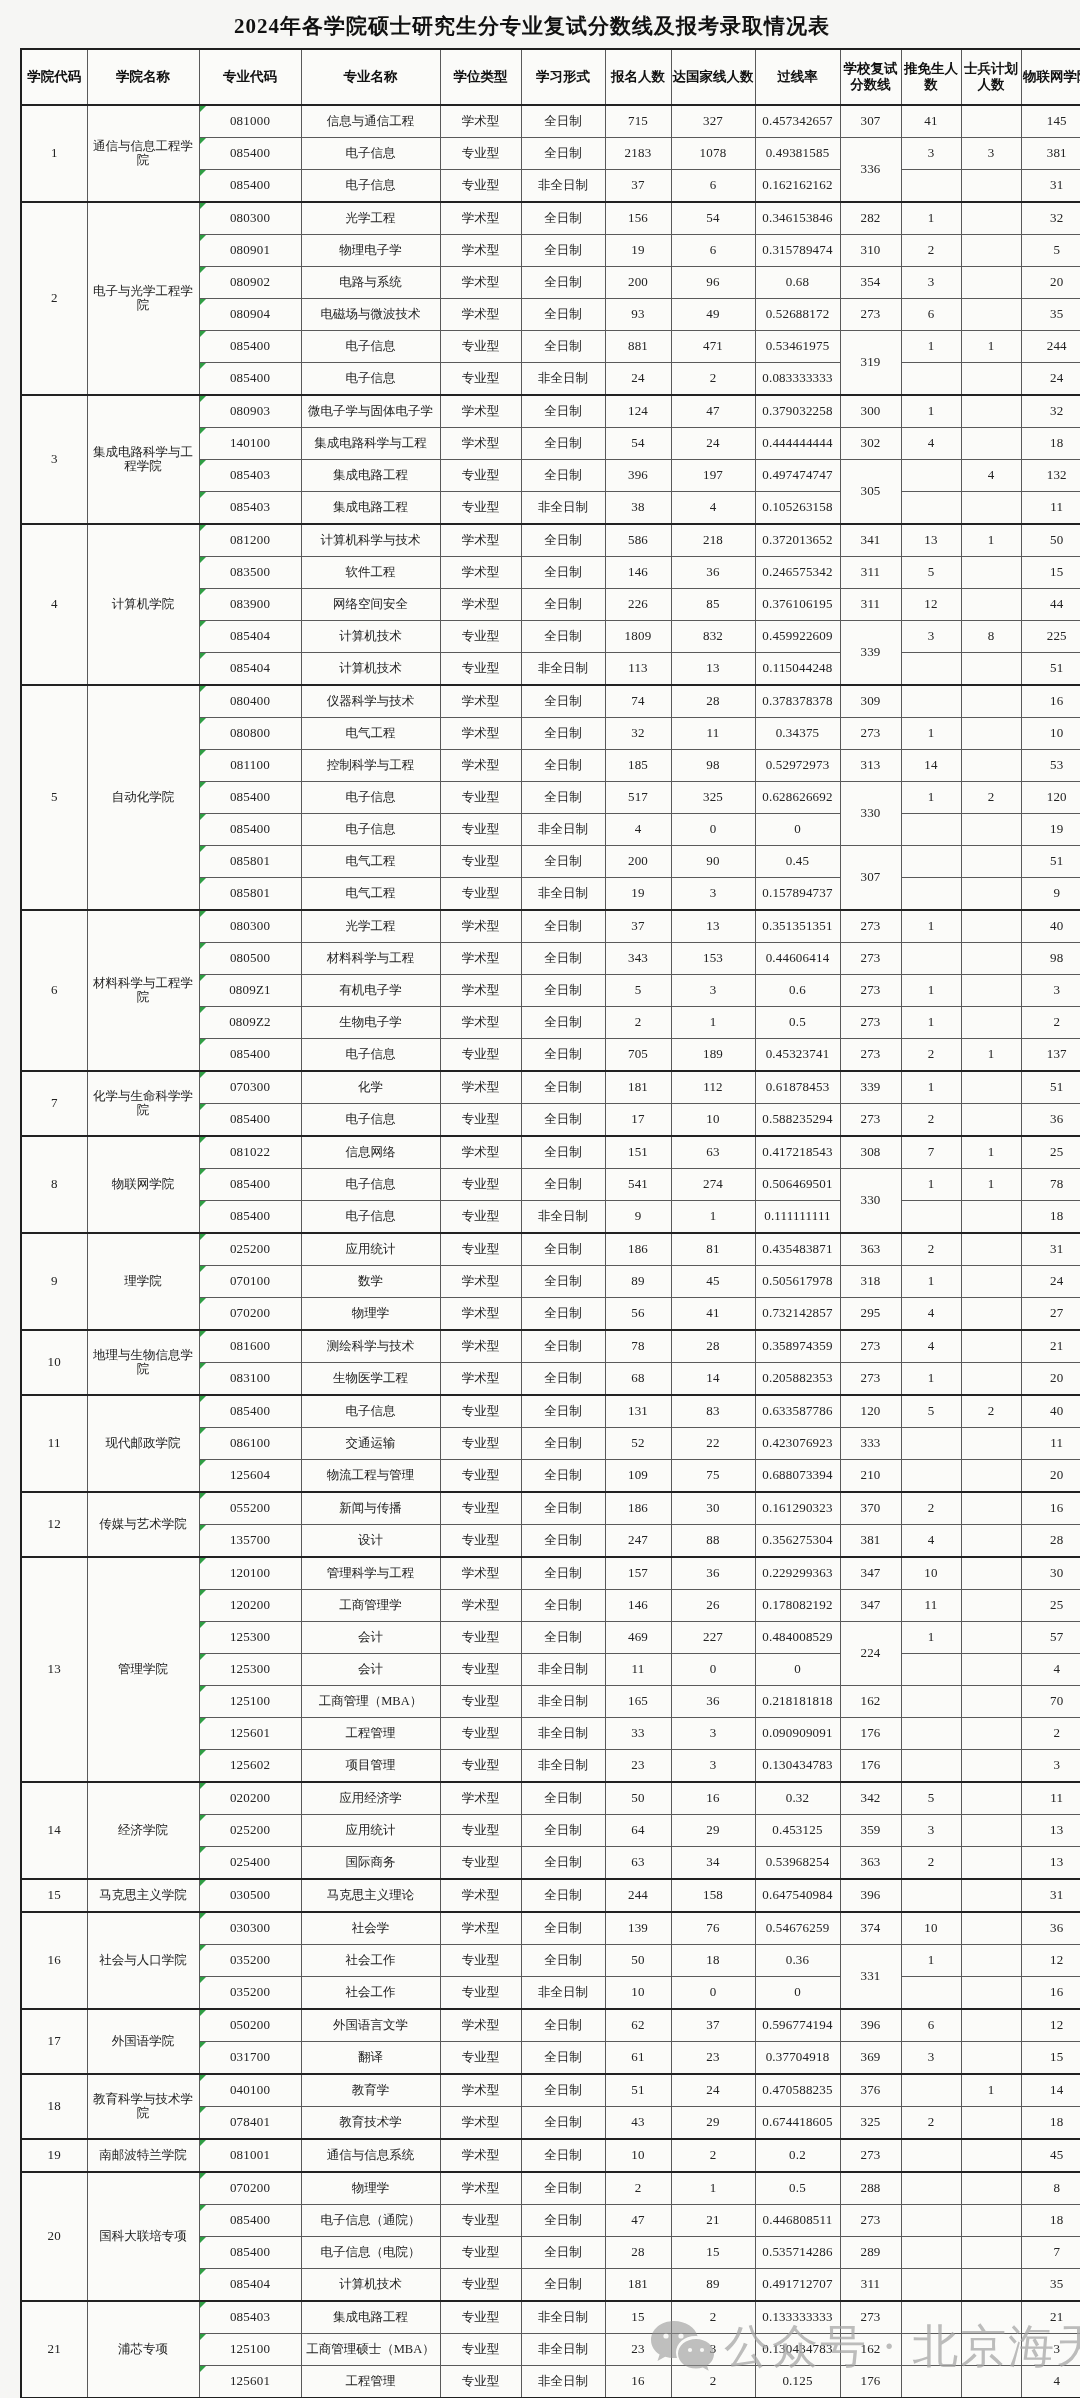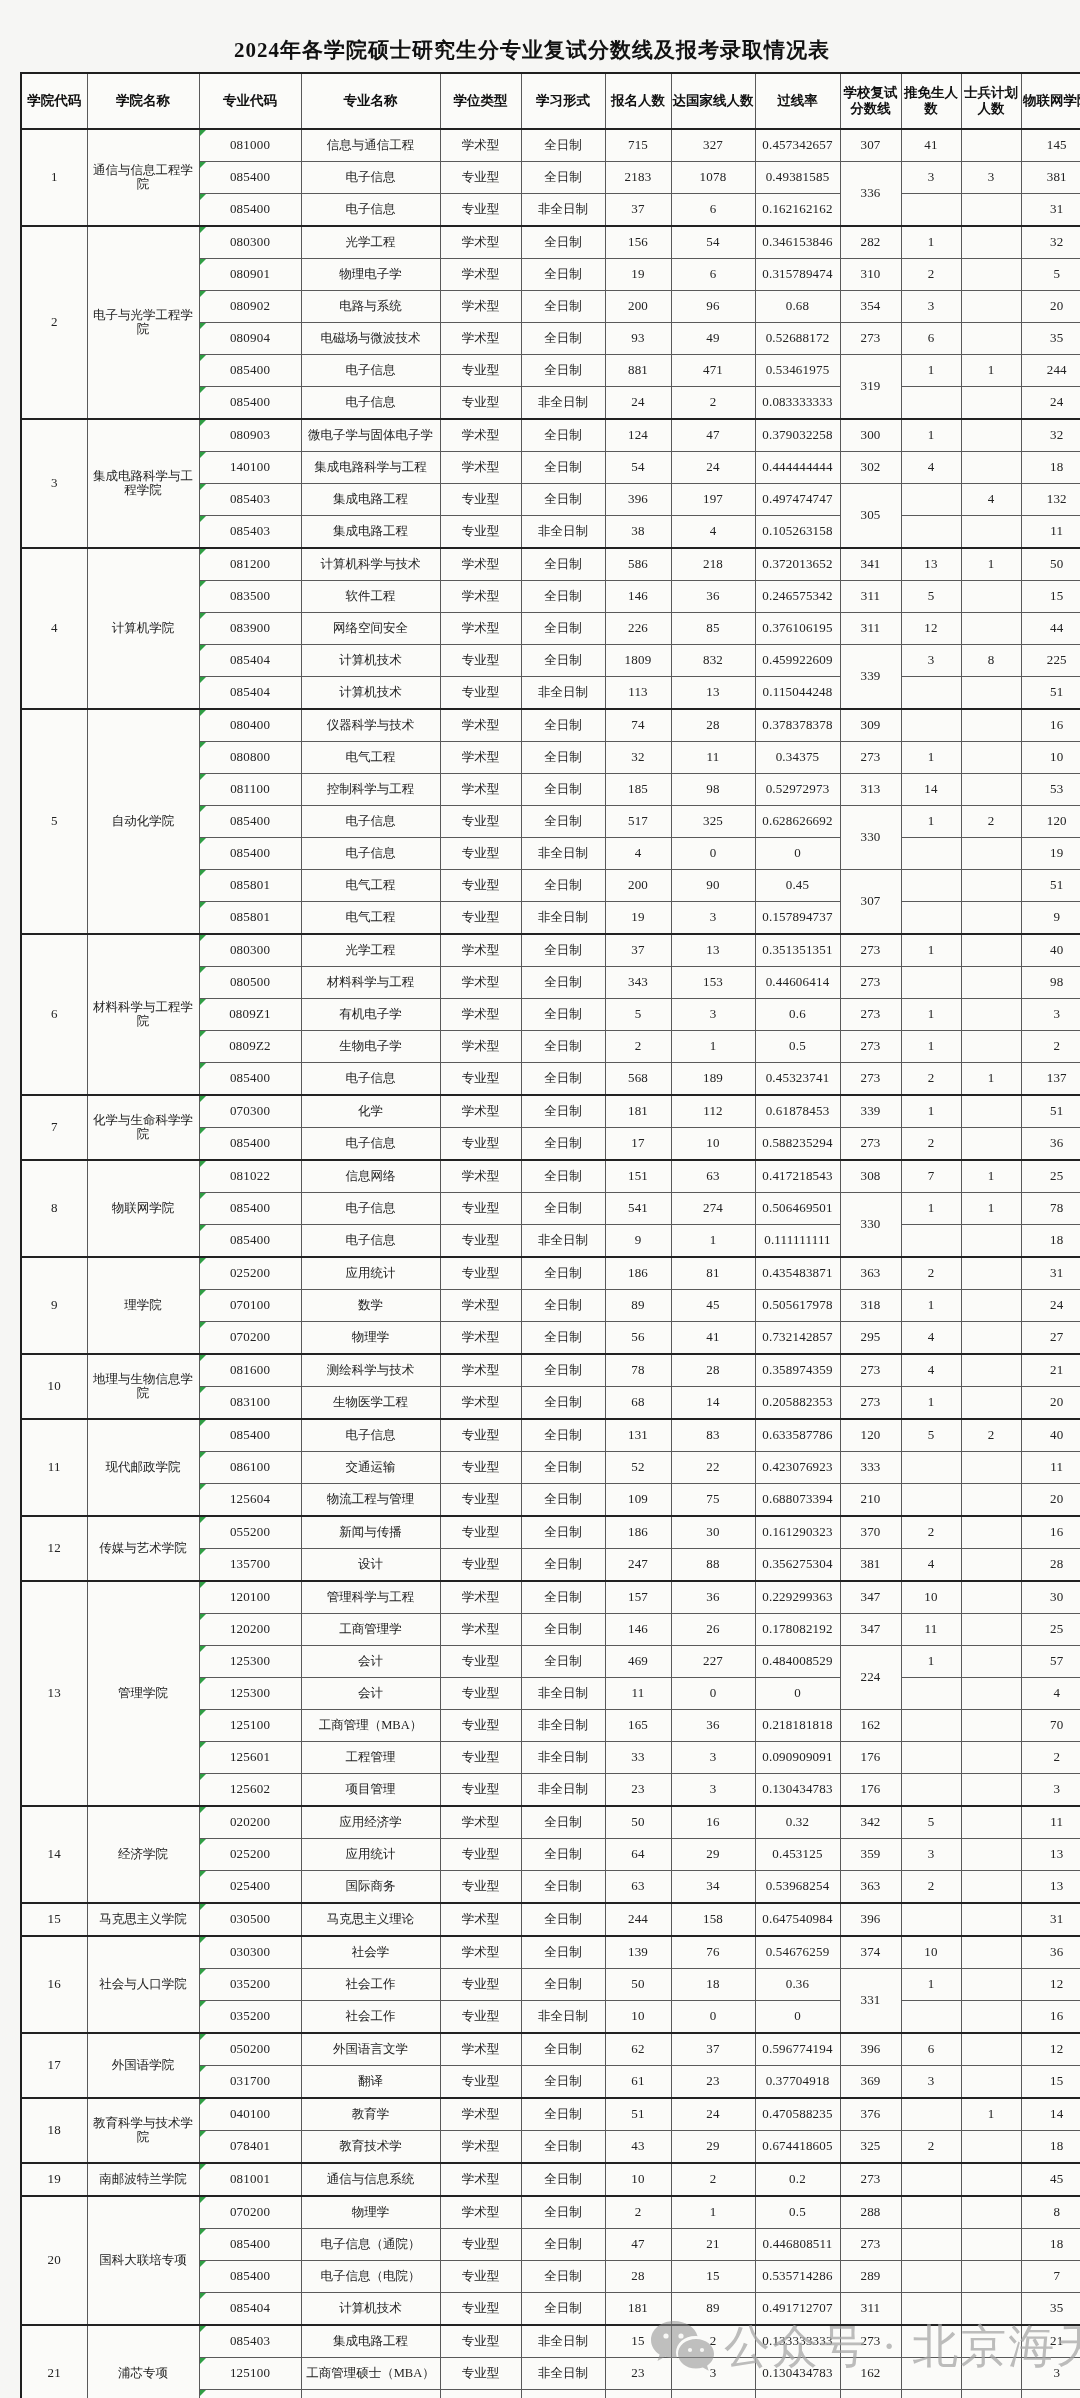--- a/index.html
+++ b/index.html
@@ -1,19 +1,19 @@
 <!DOCTYPE html>
 <html><head>
 <meta charset="utf-8">
 <style>
   html,body{margin:0;padding:0;background:#f3f3f1;}
   .page{position:relative;width:1080px;height:2398px;background:#f6f6f4;overflow:hidden;
         font-family:"Liberation Serif","DejaVu Serif",serif;color:#1c1c1c;}
   .title{width:100%;box-sizing:border-box;padding:12px 16px 8px 0;text-align:center;
-         font-size:21px;font-weight:bold;letter-spacing:1px;color:#111;margin-top:24px;}
+         font-size:21px;font-weight:bold;letter-spacing:1px;color:#111;}
   table.main{border-collapse:collapse;width:1072px;margin:0 20px;table-layout:fixed;
              background:#fbfbf9;border:2px solid #1f1f1f;}
   col.c1{width:66px}col.c2{width:112px}col.c3{width:102px}col.c4{width:139px}
   col.c5{width:81px}col.c6{width:84px}col.c7{width:66px}col.c8{width:84px}
   col.c9{width:85px}col.c10{width:61px}col.c11{width:60px}col.c12{width:60px}col.c13{width:72px}
   th,td{border:1px solid #5a5a5a;text-align:center;vertical-align:middle;
         padding:1px 2px;overflow:hidden;}
   thead th{font-size:13.5px;font-weight:bold;height:50px;line-height:1.15;
            border-bottom:1.5px solid #2a2a2a;color:#111;padding:2px 1px;}
   tbody td{height:29px;font-size:12.5px;line-height:1.1;color:#222;}
@@ -449,21 +449,21 @@
           <td class="num">273</td>
           <td class="num">1</td>
           <td class="num"></td>
           <td class="num">2</td>
         </tr>
         <tr>
           <td class="num code-cell">085400</td>
           <td class="cn">电子信息</td>
           <td class="cn">专业型</td>
           <td class="cn">全日制</td>
-          <td class="num">568</td>
+          <td class="num">705</td>
           <td class="num">189</td>
           <td class="num">0.45323741</td>
           <td class="num">273</td>
           <td class="num">2</td>
           <td class="num">1</td>
           <td class="num">137</td>
         </tr>
         <tr class="group-start">
           <td rowspan="2" class="num">7</td>
           <td rowspan="2" class="cn">化学与生命科学学院</td>

